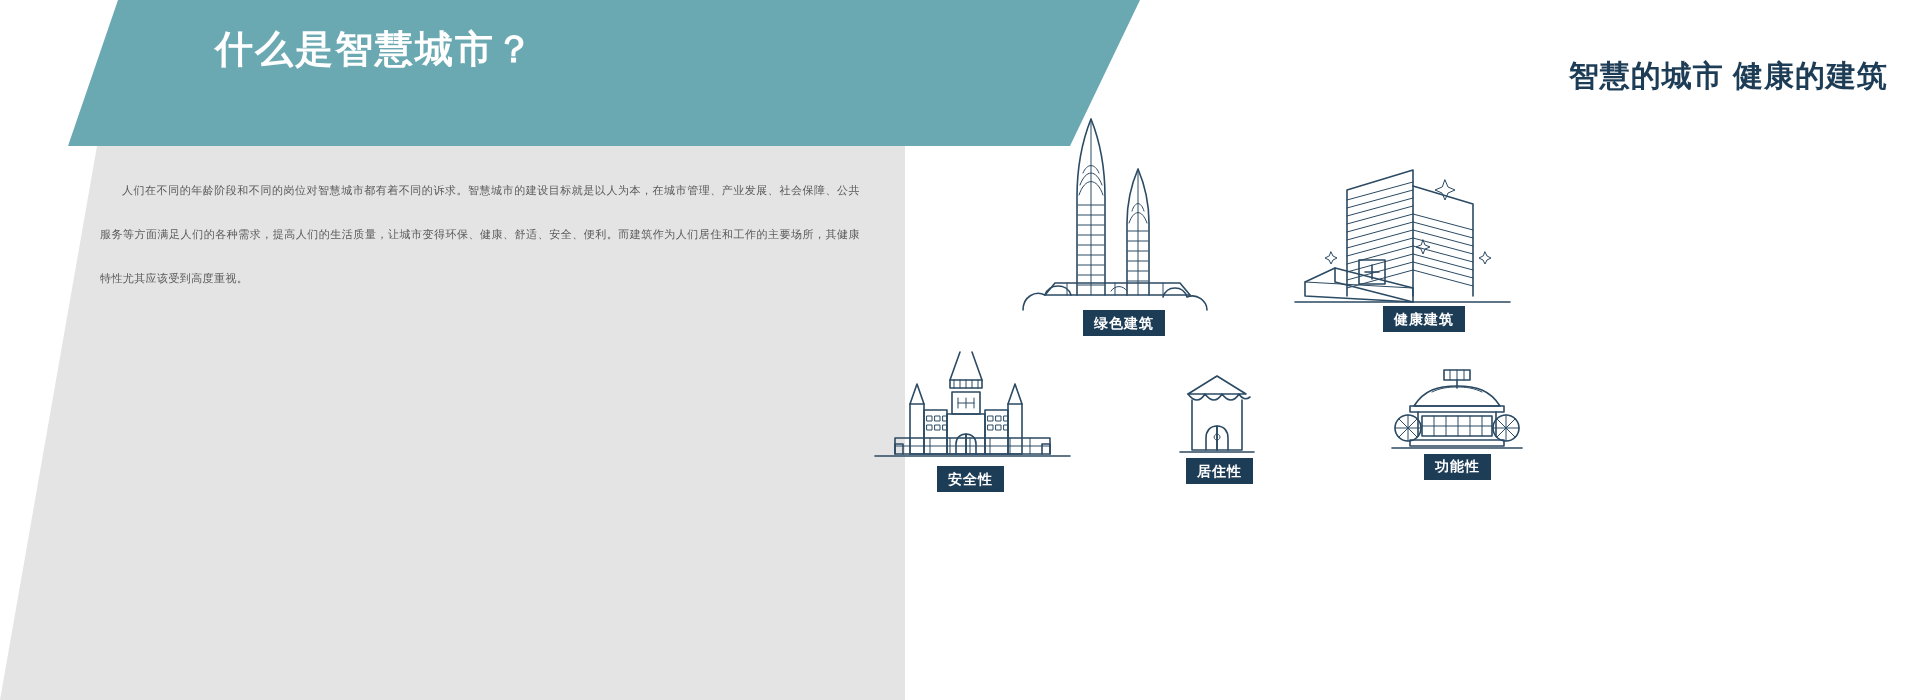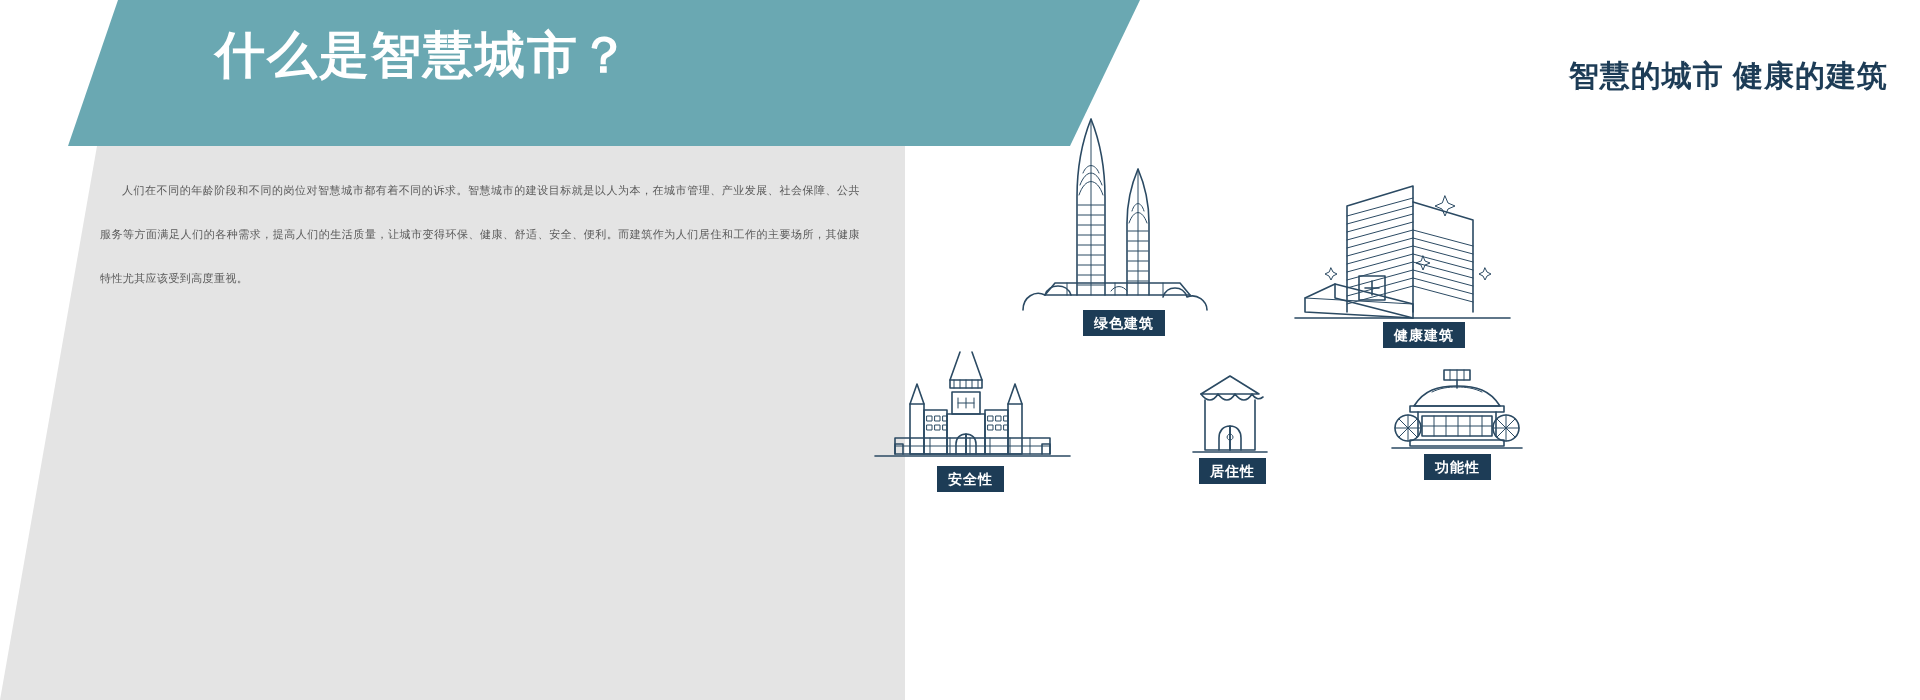--- a/index.html
+++ b/index.html
@@ -10,21 +10,21 @@
   #stage{position:relative;width:1920px;height:700px;background:#fff;overflow:hidden;}
 
   
   .banner{
     position:absolute;left:0;top:0;width:1140px;height:146px;
     background:#6AA8B2;
     clip-path:polygon(118px 0,1140px 0,1070px 146px,68px 146px);
   }
   .banner-title{
     position:absolute;left:215px;top:30px;
-    color:#ffffff;font-size:50px;font-weight:700;letter-spacing:2px;
+    color:#ffffff;font-size:38px;font-weight:700;letter-spacing:2px;
     line-height:1;white-space:nowrap;
   }
 
   
   .head-right{
     position:absolute;right:32px;top:40px;
     color:#1D3C56;font-size:30px;font-weight:700;letter-spacing:1px;
     white-space:nowrap;
     margin-top:16px;
   }
@@ -88,21 +88,21 @@
         <path class="ln" d="M30 190 H175"></path>
         <path class="ln" d="M30 190 L40 178 H165 L175 190"></path>
         <path class="ln-t" d="M52 178 V190 M100 178 V190 M148 178 V190"></path>
         <path class="ln" d="M8 205 C8 192 20 185 30 190 C34 178 52 178 56 190"></path>
         <path class="ln" d="M148 192 C152 180 168 180 172 192 C182 188 192 196 192 205"></path>
         <path class="ln-t" d="M96 186 C100 180 108 180 112 186"></path>
       </svg>
       <div class="badge" style="left:68px;top:205px;">绿色建筑</div>
     </div>
 
-    <div class="fig" style="left:390px;top:172px;">
+    <div class="fig" style="left:390px;top:156px;">
       <svg width="215" height="150" viewBox="0 0 215 150">
         <path class="ln" d="M52 140 V34 L118 14 V140"></path>
         <path class="ln" d="M118 30 L178 48 V140"></path>
         <g class="ln-t">
           <path d="M52 44 L118 26 M52 52 L118 34 M52 60 L118 42 M52 68 L118 50 M52 76 L118 58 M52 84 L118 66 M52 92 L118 74 M52 100 L118 82 M52 108 L118 90 M52 116 L118 98 M52 124 L118 106 M52 132 L118 114"></path>
           <path d="M118 58 L178 74 M118 66 L178 82 M118 74 L178 90 M118 82 L178 98 M118 90 L178 106 M118 98 L178 114 M118 106 L178 122 M118 114 L178 130"></path>
         </g>
         <path class="ln" d="M10 126 L40 112 L118 132 L118 146 L10 140 Z"></path>
         <path class="ln" d="M40 112 V126 L118 146"></path>
         <path class="ln-t" d="M10 126 L118 132"></path>
@@ -142,21 +142,21 @@
         <path class="ln" d="M40 88 H195 V104 H40 Z"></path>
         <g class="ln-t">
             <path d="M40 96 H195 M55 88 V104 M75 88 V104 M95 88 V104 M115 88 V104 M135 88 V104 M155 88 V104 M175 88 V104"></path>
           </g>
         <path class="ln" d="M40 104 V94 H48 V104 M187 104 V94 H195 V104"></path>
         <path class="ln" d="M20 106 H215"></path>
       </svg>
       <div class="badge" style="left:82px;top:116px;">安全性</div>
     </div>
 
-    <div class="fig" style="left:280px;top:372px;">
+    <div class="fig" style="left:267px;top:372px;">
       <svg width="90" height="90" viewBox="0 0 90 90">
         <path class="ln" d="M45 4 L16 22 H74 L45 4 Z"></path>
         <path class="ln" d="M16 22 C22 30 28 30 33 22 C39 30 45 30 50 22 C56 30 62 30 67 22 C70 27 74 28 78 25"></path>
         <path class="ln" d="M20 28 V78 H70 V28"></path>
         <path class="ln" d="M45 78 V54 C38 54 34 59 34 66 V78"></path>
         <path class="ln" d="M45 78 V54 C52 54 56 59 56 66 V78"></path>
         <path class="ln-t" d="M45 62 a3 3 0 1 0 0.1 0"></path>
         <path class="ln" d="M8 80 H82"></path>
       </svg>
       <div class="badge" style="left:14px;top:86px;">居住性</div>
@@ -175,17 +175,17 @@
         <g class="ln-t">
             <path d="M42 50 V70 M54 50 V70 M66 50 V70 M78 50 V70 M90 50 V70 M30 60 H100"></path>
           </g>
         <path class="ln" d="M18 74 H112 V80 H18 Z"></path>
         <circle class="ln" cx="16" cy="62" r="13"></circle>
         <path class="ln-t" d="M16 49 V75 M3 62 H29 M7 53 L25 71 M25 53 L7 71"></path>
         <circle class="ln" cx="114" cy="62" r="13"></circle>
         <path class="ln-t" d="M114 49 V75 M101 62 H127 M105 53 L123 71 M123 53 L105 71"></path>
         <path class="ln" d="M0 82 H130"></path>
       </svg>
-      <div class="badge" style="left:32px;top:88px;">功能性</div>
+      <div class="badge" style="left:32px;top:88px;font-family:Liberation Mono, monospace;">功能性</div>
     </div>
 
   </div>
 </div>
 
 </body></html>

